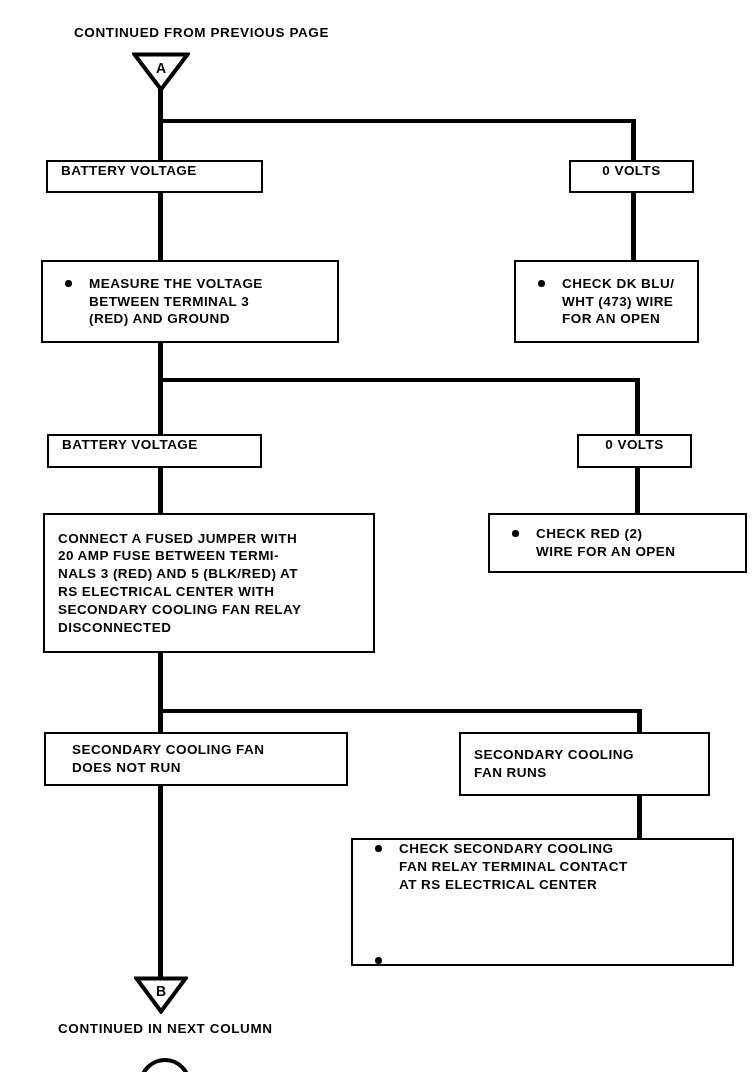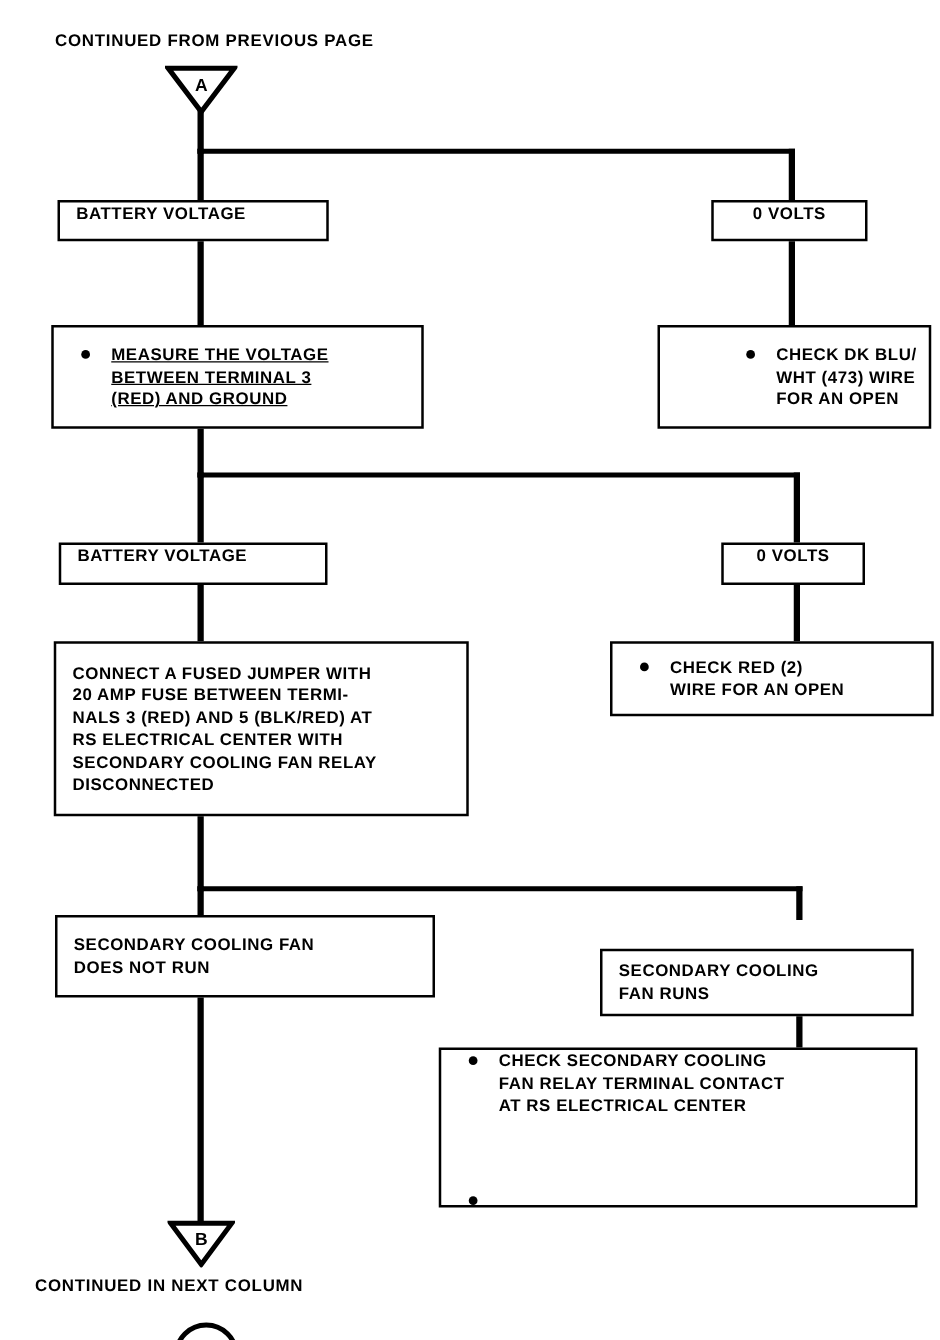--- a/index.html
+++ b/index.html
@@ -18,20 +18,21 @@
   }
 
   
   .caption {
     position: absolute;
     font-size: 13.5px;
     font-weight: bold;
     letter-spacing: 0.6px;
     white-space: nowrap;
     line-height: 1;
+    margin-left: 30px;
   }
 
   
   .box {
     position: absolute;
     box-sizing: border-box;
     border: 2px solid #000;
     background: #fff;
     z-index: 5;
   }
@@ -150,30 +151,30 @@
     <div class="box-text">BATTERY VOLTAGE</div>
   </div>
 
   <div class="box label-box center" style="left:569px; top:160px; width:125px; height:33px;">
     <div class="box-text">0 VOLTS</div>
   </div>
 
   <div class="vline" style="left:158px; top:192px; width:5px; height:70px;"></div>
   <div class="vline" style="left:631px; top:192px; width:5px; height:70px;"></div>
 
-  <div class="box bullet-box" style="left:41px; top:260px; width:298px; height:83px;text-decoration:underline;">
+  <div class="box bullet-box" style="left:41px; top:260px; width:298px; height:83px;">
     <div class="bullet-row">
       <span class="bullet-dot"></span>
       <span class="bullet-text">MEASURE THE VOLTAGE
 BETWEEN TERMINAL 3
 (RED) AND GROUND</span>
     </div>
   </div>
 
-  <div class="box bullet-box" style="left:526px; top:260px; width:219px; height:83px;padding-left:47px;">
+  <div class="box bullet-box" style="left:514px; top:260px; width:185px; height:83px;">
     <div class="bullet-row">
       <span class="bullet-dot"></span>
       <span class="bullet-text">CHECK DK BLU/
 WHT (473) WIRE
 FOR AN OPEN</span>
     </div>
   </div>
 
   <div class="vline" style="left:158px; top:342px; width:5px; height:40px;"></div>
   <div class="hline" style="left:158px; top:378px; width:482px; height:4px;"></div>
@@ -206,26 +207,26 @@
       <span class="bullet-text">CHECK RED (2)
 WIRE FOR AN OPEN</span>
     </div>
   </div>
 
   <div class="vline" style="left:158px; top:651px; width:5px; height:62px;"></div>
   <div class="hline" style="left:158px; top:709px; width:484px; height:4px;"></div>
   <div class="vline" style="left:158px; top:709px; width:5px; height:27px;"></div>
   <div class="vline" style="left:637px; top:709px; width:5px; height:27px;"></div>
 
-  <div class="box text-box" style="left:44px; top:732px; width:304px; height:66px;">
+  <div class="box text-box" style="left:44px; top:732px; width:304px; height:54px;padding-left:13px;">
     <div class="box-text">SECONDARY COOLING FAN
 DOES NOT RUN</div>
   </div>
 
-  <div class="box text-box" style="left:480px; top:732px; width:251px; height:54px;margin-top:27px;">
+  <div class="box text-box" style="left:459px; top:732px; width:251px; height:64px;">
     <div class="box-text">SECONDARY COOLING
 FAN RUNS</div>
   </div>
 
   <div class="vline" style="left:637px; top:785px; width:5px; height:55px;"></div>
 
   <div class="box bullet-box" style="left:351px; top:838px; width:383px; height:128px;justify-content:space-between;">
     <div class="bullet-row">
       <span class="bullet-dot"></span>
       <span class="bullet-text">CHECK SECONDARY COOLING

